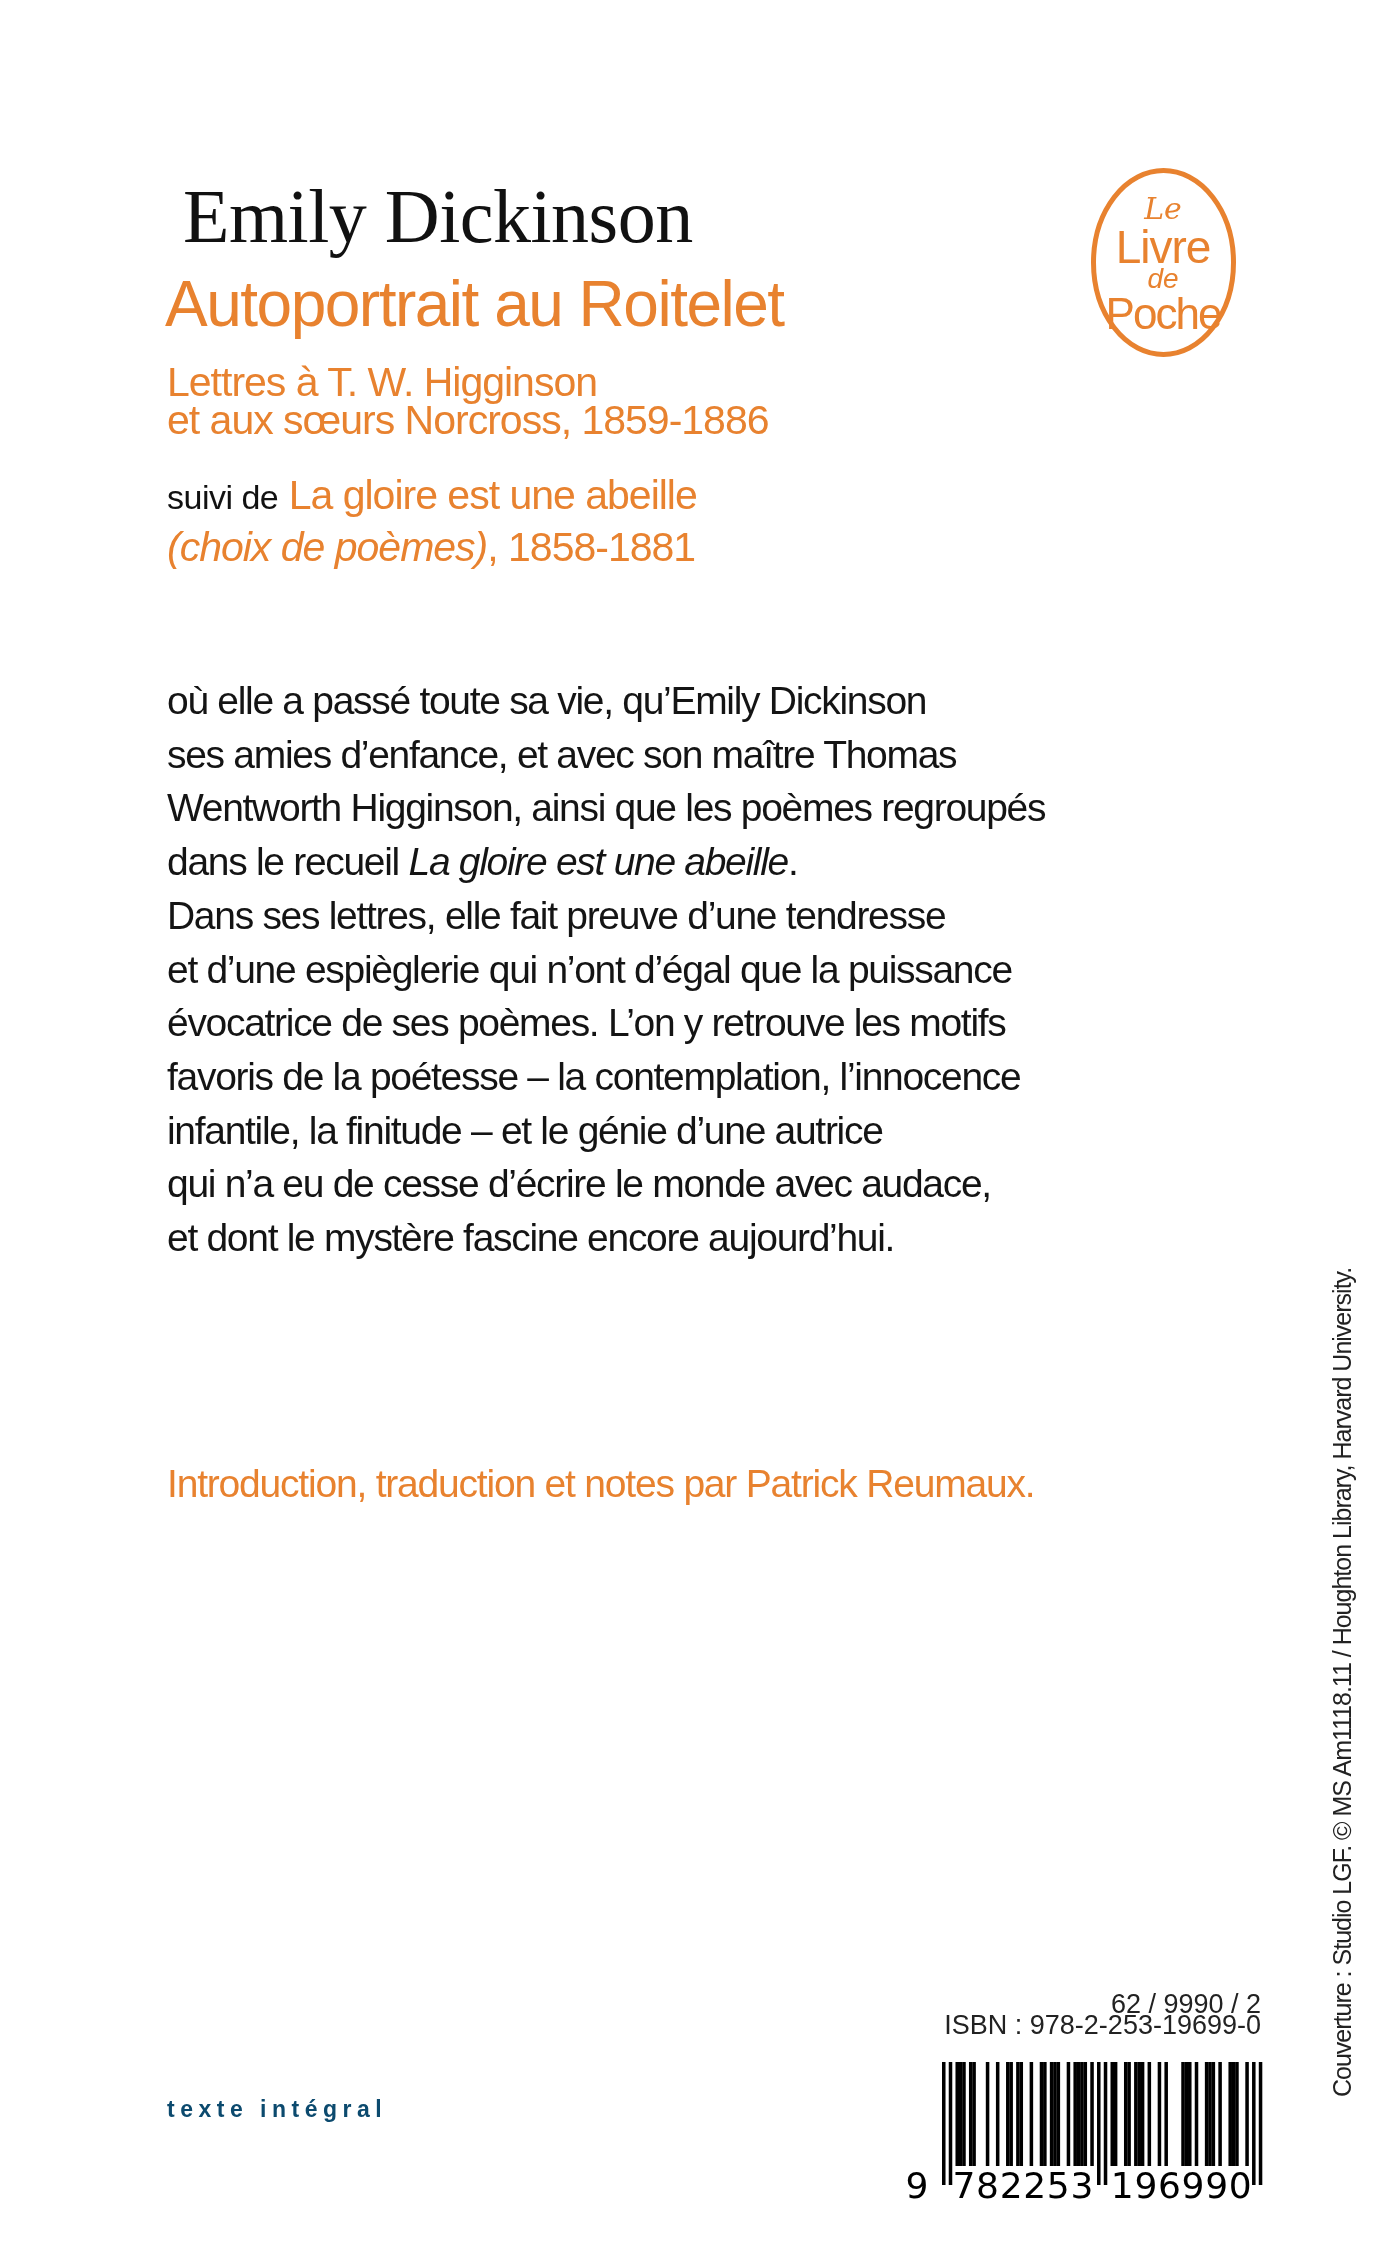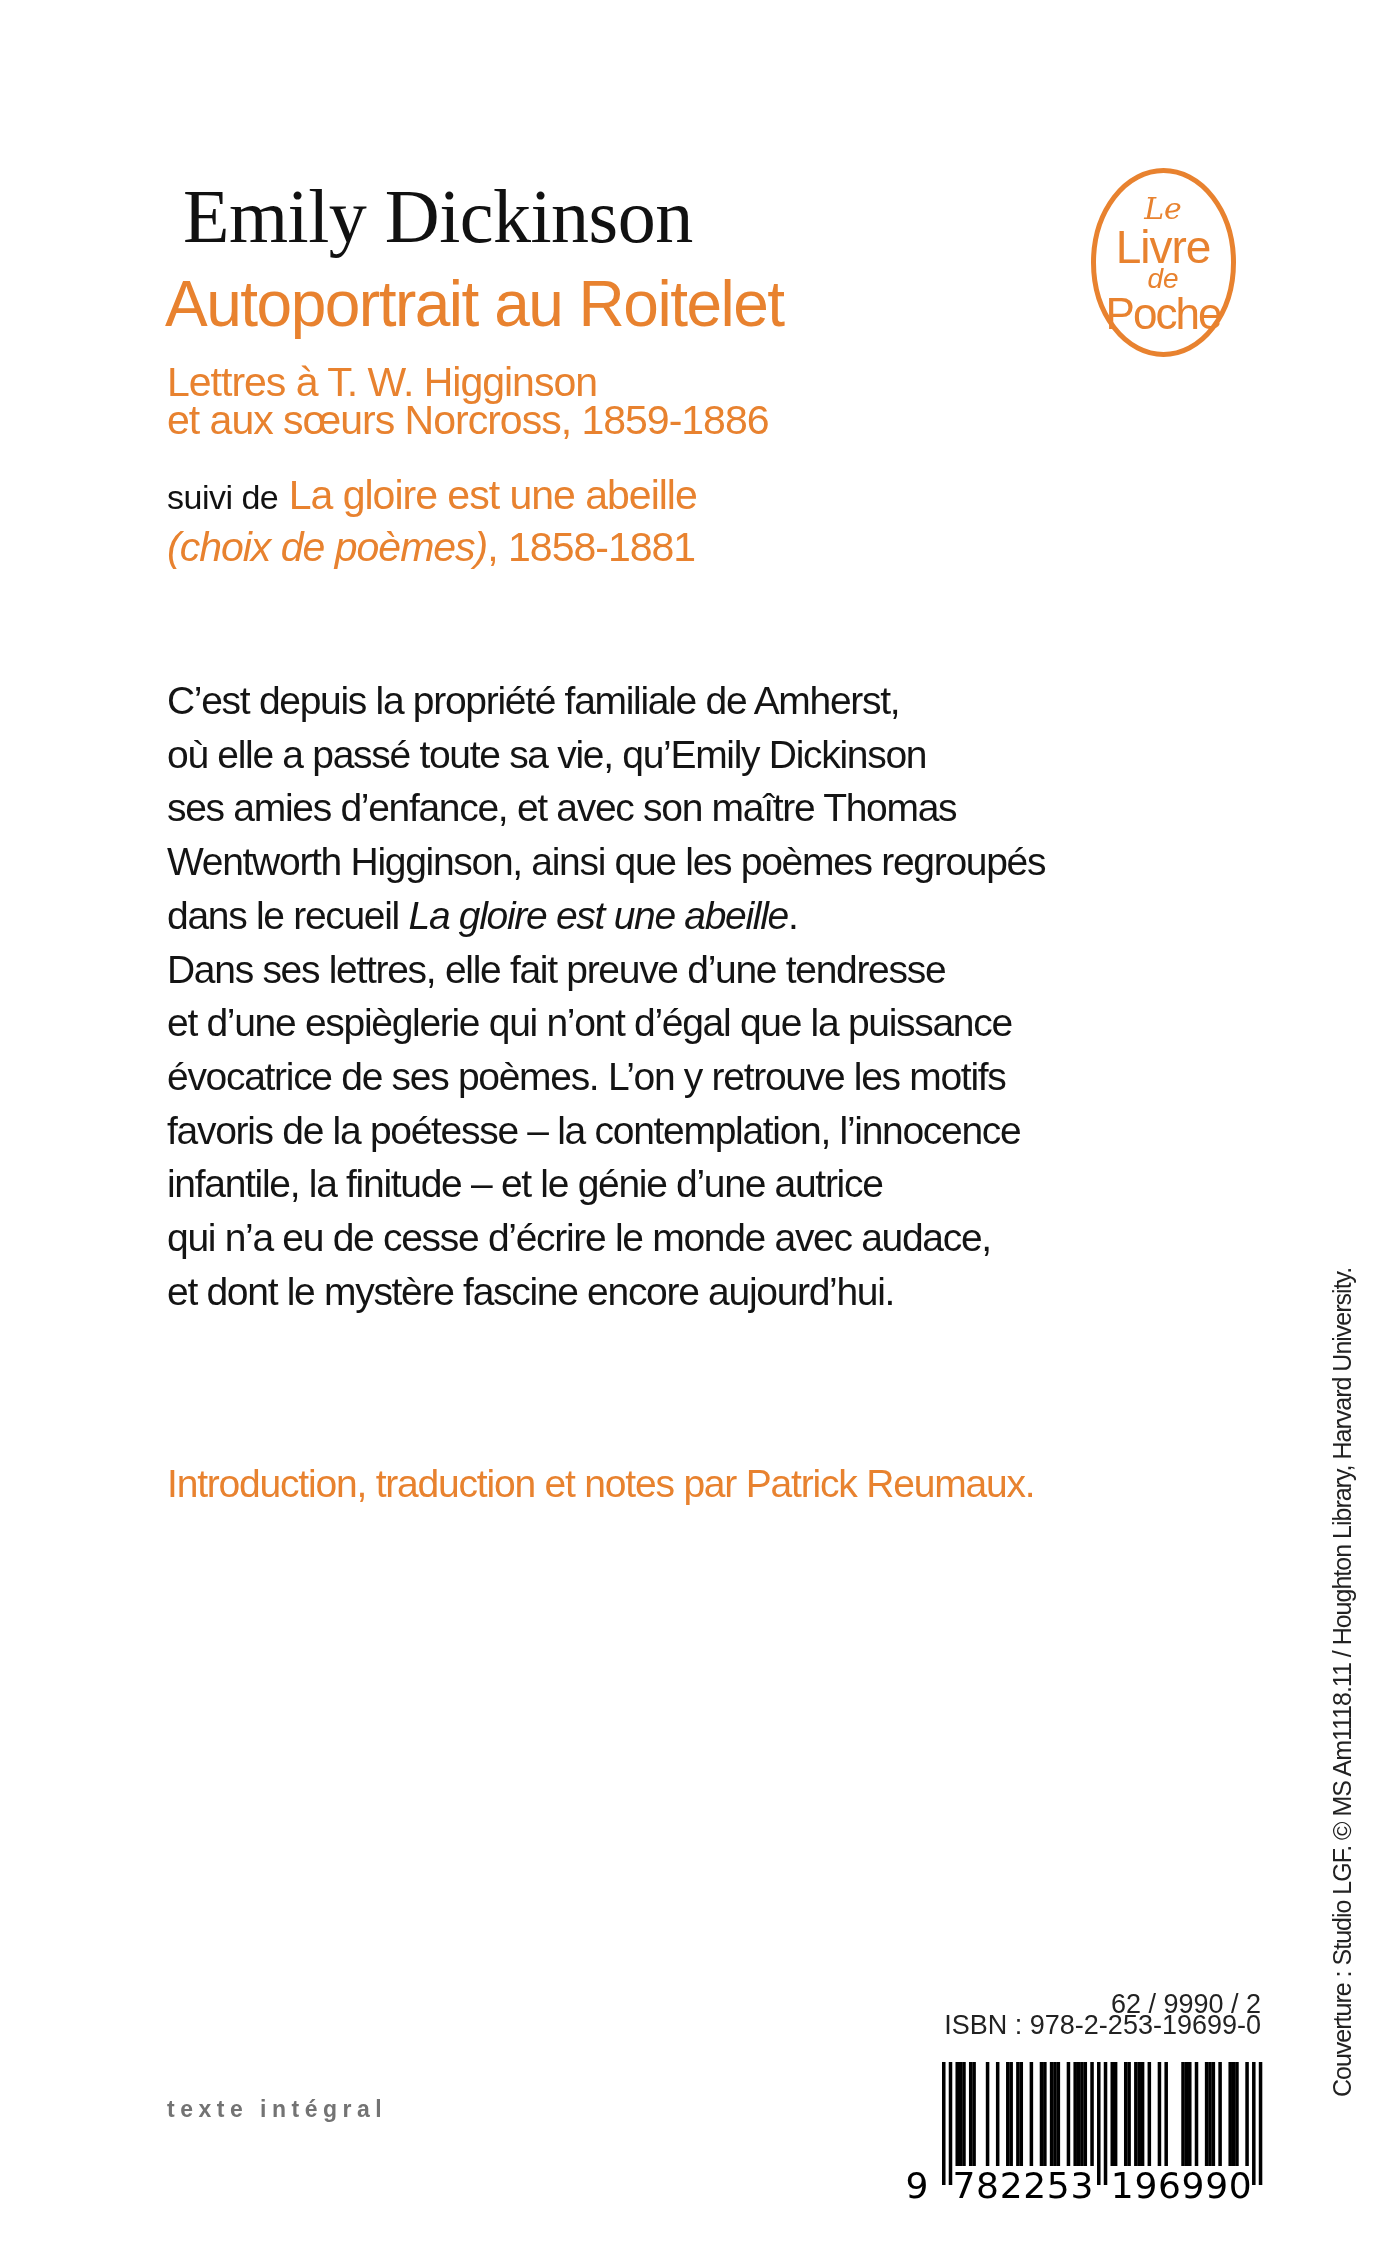--- a/index.html
+++ b/index.html
@@ -23,21 +23,21 @@
   #body-text .line { display: block; white-space: nowrap; }
 
   #credit { left: 167px; top: 1464px; font-size: 39px; line-height: 1; letter-spacing: -1.2px; }
 
   #logo { position: absolute; left: 1090px; top: 167px; width: 147px; height: 191px; }
 
   #print-code { right: 139px; top: 1972px; font-size: 27px; line-height: 1; color: #222; margin-top: 19px; }
   #isbn { right: 139px; top: 2012px; font-size: 27px; line-height: 1; color: #222; }
   #barcode { position: absolute; left: 900px; top: 2060px; }
 
-  #texte-integral { left: 167px; top: 2098px; font-size: 23px; font-weight: bold; letter-spacing: 5.5px; line-height: 1; color: #737373; }
+  #texte-integral { left: 167px; top: 2098px; font-size: 23px; font-weight: bold; letter-spacing: 5.5px; line-height: 1; color: #0c4a6e; }
 
   #cover-credit { position: absolute; left: 1330px; top: 2097px; transform-origin: 0 0; transform: rotate(-90deg);
     font-size: 25px; letter-spacing: -1px; line-height: 1; white-space: nowrap; color: #222; }
 </style>
 </head>
 <body>
 
 <div id="author" class="abs serif">Emily Dickinson</div>
 <div id="title" class="abs sans orange">Autoportrait au Roitelet</div>
 <div id="sub1" class="abs sans orange sub">Lettres à T. W. Higginson</div>
@@ -50,21 +50,20 @@
 
 <svg id="logo" viewBox="0 0 147 191" xmlns="http://www.w3.org/2000/svg">
   <ellipse cx="73.5" cy="95.5" rx="70" ry="92" fill="none" stroke="#E8822F" stroke-width="5"></ellipse>
   <text x="73" y="52" text-anchor="middle" font-family="DejaVu Serif, serif" font-style="italic" font-size="30" fill="#E8822F">Le</text>
   <text x="73" y="96" text-anchor="middle" font-family="Liberation Sans, sans-serif" font-size="46" letter-spacing="-1" fill="#E8822F">Livre</text>
   <text x="73" y="121" text-anchor="middle" font-family="Liberation Sans, sans-serif" font-style="italic" font-size="28" fill="#E8822F">de</text>
   <text x="73" y="162" text-anchor="middle" font-family="Liberation Sans, sans-serif" font-size="44" letter-spacing="-2" fill="#E8822F">Poche</text>
 </svg>
 
 <div id="body-text" class="abs sans">
-  <span class="line">C’est depuis la propriété familiale de Amherst,</span>
   <span class="line">où elle a passé toute sa vie, qu’Emily Dickinson</span>
   <span class="line">ses amies d’enfance, et avec son maître Thomas</span>
   <span class="line">Wentworth Higginson, ainsi que les poèmes regroupés</span>
   <span class="line"><span>dans le recueil </span><span class="it">La gloire est une abeille</span><span>.</span></span>
   <span class="line">Dans ses lettres, elle fait preuve d’une tendresse</span>
   <span class="line">et d’une espièglerie qui n’ont d’égal que la puissance</span>
   <span class="line">évocatrice de ses poèmes. L’on y retrouve les motifs</span>
   <span class="line">favoris de la poétesse – la contemplation, l’innocence</span>
   <span class="line">infantile, la finitude – et le génie d’une autrice</span>
   <span class="line">qui n’a eu de cesse d’écrire le monde avec audace,</span>

